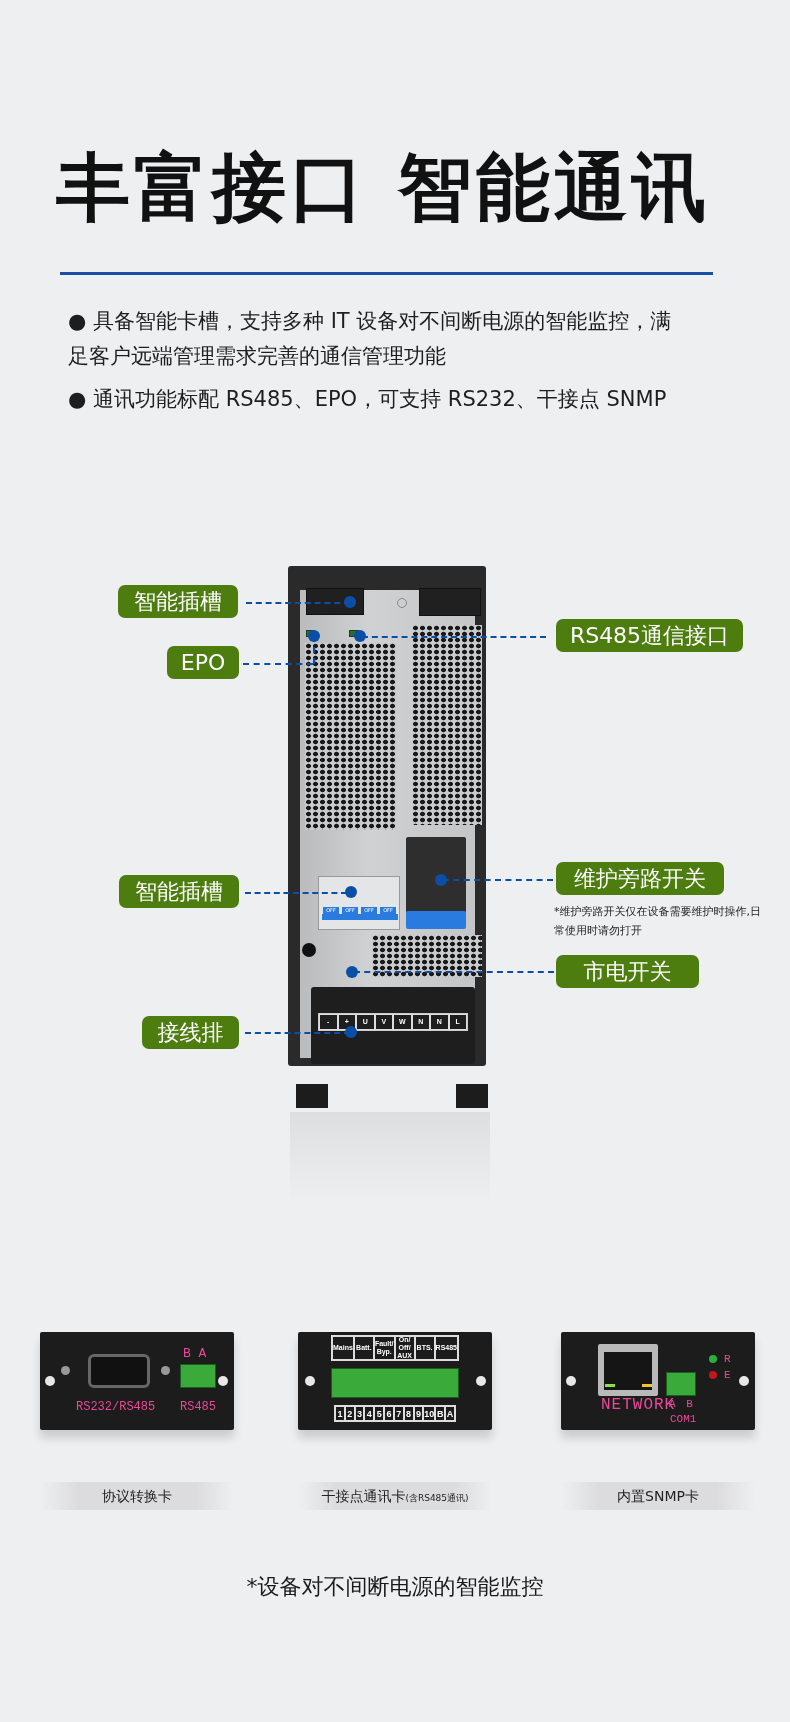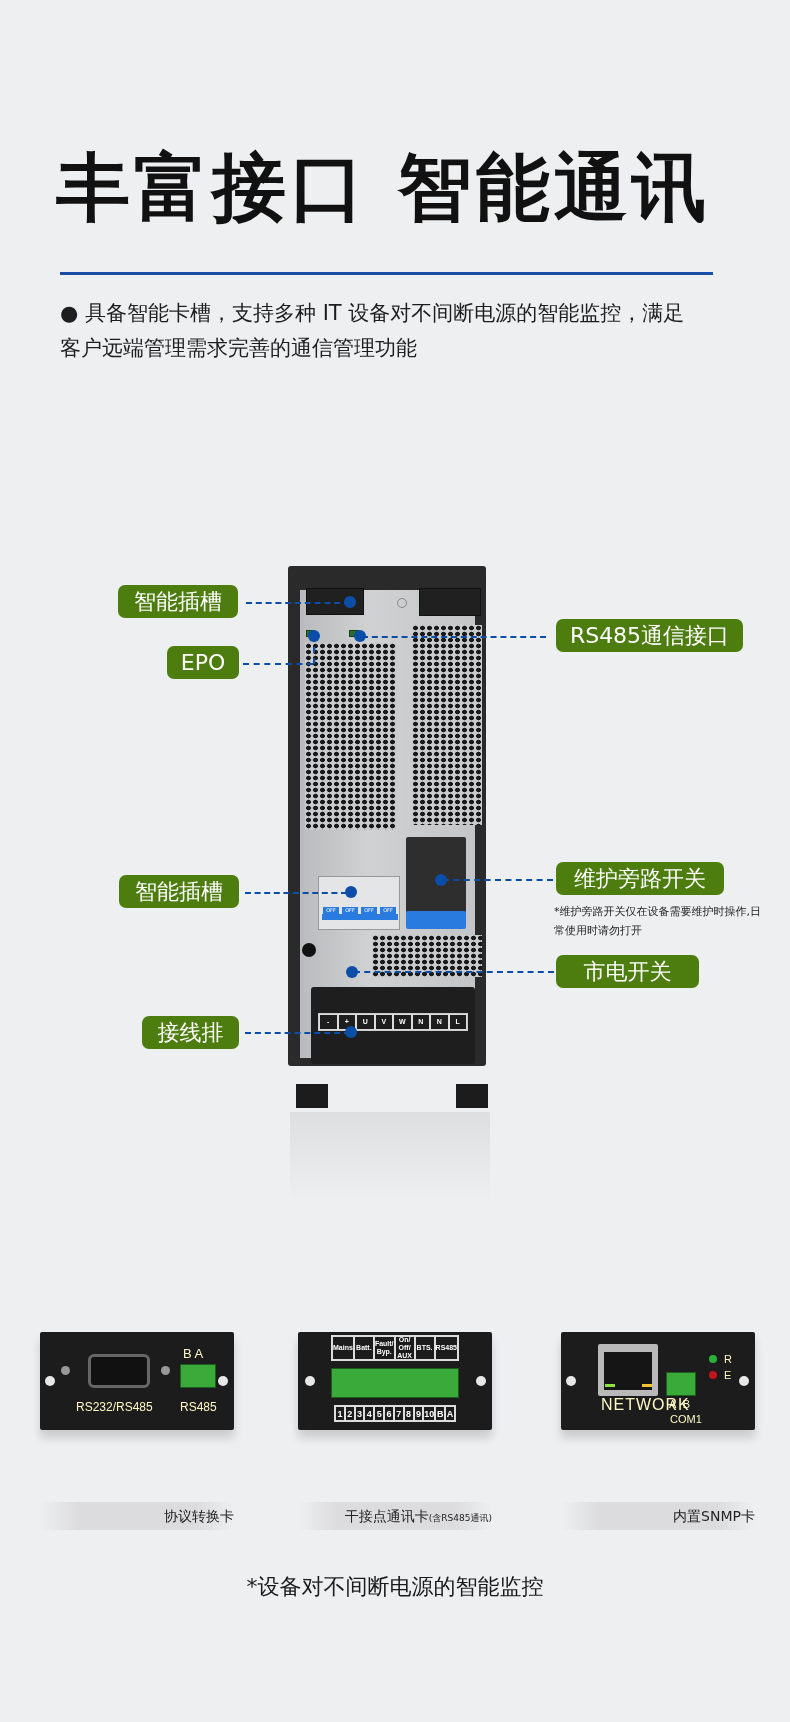--- a/index.html
+++ b/index.html
@@ -2,56 +2,57 @@
 <html><head>
 <meta charset="utf-8">
 <style>
   *{box-sizing:border-box;margin:0;padding:0;}
   html,body{width:790px;height:1722px;background:#eeeff1;overflow:hidden;}
   body{position:relative;font-family:"DejaVu Sans","Liberation Sans",sans-serif;color:#141414;}
   .abs{position:absolute;}
   .title{left:56px;top:150px;font-size:74px;font-weight:bold;letter-spacing:4px;color:#111;white-space:nowrap;line-height:1;}
   .rule{left:60px;top:272px;width:653px;height:3px;background:#1a4fa8;}
   .desc{left:60px;top:296px;width:630px;font-size:21px;line-height:35px;color:#1e1e1e;}
-  .desc p{margin:0;}
+  .desc p{margin:8px;}
   .tag{background:#4d7c0f;color:#fff;border-radius:7px;font-size:22px;line-height:33px;height:33px;padding:0 10px;white-space:nowrap;text-align:center;}
   .dash{border-top:2px dashed #0b4ea8;height:0;}
   .vdash{border-left:2px dashed #0b4ea8;width:0;}
   .dot{width:12px;height:12px;border-radius:50%;background:#0b4ea8;}
   .note{font-size:11px;line-height:19px;color:#222;}
   
   .ups{left:288px;top:566px;width:198px;height:500px;background:#2a2a2a;border-radius:3px;}
   .panel{left:300px;top:590px;width:175px;height:468px;background:linear-gradient(90deg,#b9bbbd,#cfd1d3 40%,#c3c5c7);}
   .slot{background:#202020;border:1px solid #111;}
   .grill{background-image:radial-gradient(circle,#1a1a1a 2.2px,transparent 2.6px);background-size:7px 6px;background-color:#c8cacc;}
   .term{background:#2b6d2b;border:1px solid #1a3d1a;}
   .breaker{background:#e4e5e6;border:1px solid #999;}
   .bk-tab{background:#2a7be0;color:#fff;font-size:5px;text-align:center;line-height:7px;}
   .bypass{background:#2e2e2e;border-radius:2px;}
   .terminal-block{background:#1e1e1e;border-radius:3px;}
   .foot{background:#1c1c1c;}
   .reflect{left:290px;top:1112px;width:200px;height:90px;background:linear-gradient(#d9dadc,#eeeff1);opacity:.8;}
   
   .card{background:#1c1c1c;border-radius:2px;box-shadow:0 8px 10px rgba(0,0,0,.15);}
   .hole{width:10px;height:10px;border-radius:50%;background:#e8e8e8;}
-  .card-txt{color:#fef9c3;font-family:Liberation Sans, sans-serif;font-size:12px;white-space:nowrap;}
+  .card-txt{color:#ec4899;font-family:Liberation Mono, monospace;font-size:12px;white-space:nowrap;}
   .green{background:#3aaa3a;border:1px solid #1c5c1c;}
-  .cap{height:28px;background:linear-gradient(90deg,rgba(220,220,222,0),#dcdcde 20%,#dcdcde 80%,rgba(220,220,222,0));font-size:14px;line-height:28px;text-align:right;color:#222;margin-top:20px;}
+  .cap{height:28px;background:linear-gradient(90deg,rgba(220,220,222,0),#dcdcde 20%,#dcdcde 80%,rgba(220,220,222,0));font-size:14px;line-height:28px;text-align:center;color:#222;}
   .cap small{font-size:9px;}
   .footer-note{left:0;width:790px;top:1572px;text-align:center;font-size:22px;color:#1a1a1a;}
   .lbl-box{border:1px solid #ddd;color:#fff;font-size:7px;font-family:"Liberation Sans",sans-serif;font-weight:bold;text-align:center;display:flex;align-items:center;justify-content:center;line-height:8px;}
 </style>
 </head>
 <body>
 
 <div class="abs title">丰富接口 智能通讯</div>
 <div class="abs rule"></div>
 
 <div class="abs desc">
   <p>● 具备智能卡槽，支持多种 IT 设备对不间断电源的智能监控，满足客户远端管理需求完善的通信管理功能</p>
+  <p>● 通讯功能标配 RS485、EPO，可支持 RS232、干接点 SNMP</p>
 </div>
 
 <div class="abs ups"></div>
 <div class="abs panel"></div>
 <div class="abs slot" style="left:306px;top:588px;width:58px;height:27px;"></div>
 <div class="abs slot" style="left:419px;top:588px;width:62px;height:28px;"></div>
 <div class="abs" style="left:397px;top:598px;width:10px;height:10px;border:1px solid #888;border-radius:50%;"></div>
 <div class="abs term" style="left:306px;top:630px;width:9px;height:7px;"></div>
 <div class="abs term" style="left:349px;top:630px;width:10px;height:7px;"></div>
 <div class="abs grill" style="left:305px;top:643px;width:92px;height:187px;"></div>

